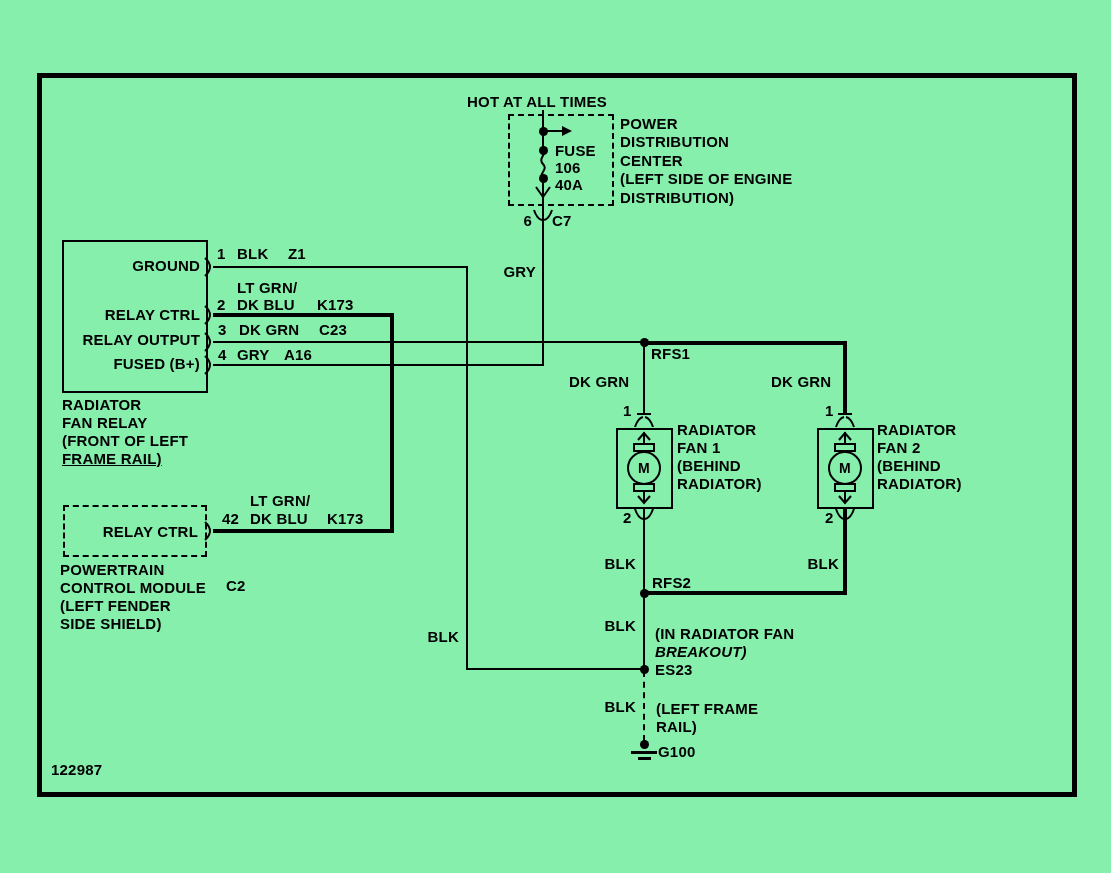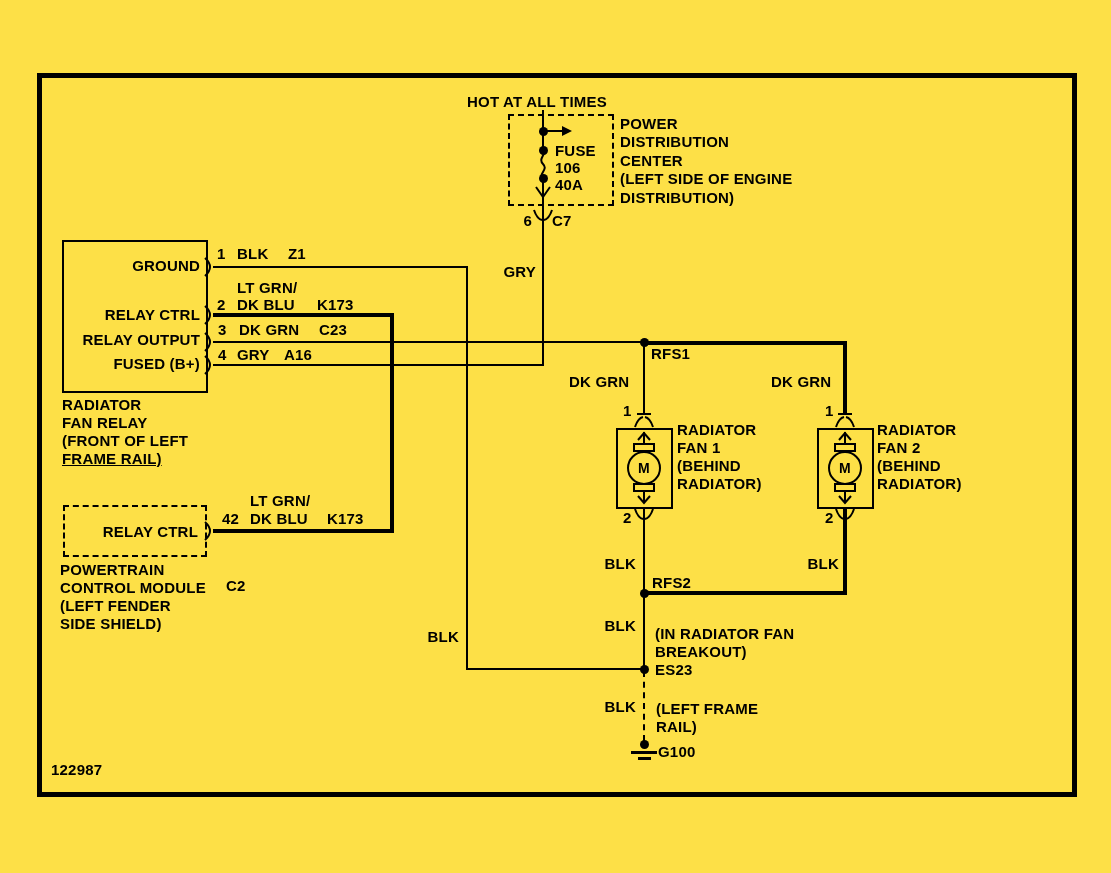--- a/index.html
+++ b/index.html
@@ -1,16 +1,16 @@
 <!DOCTYPE html>
 <html><head>
 <meta charset="utf-8">
 <style>
   html,body{margin:0;padding:0;background:#ffffff;}
-  .canvas{position:relative;width:1111px;height:873px;background:#fde047;overflow:hidden;
+  .canvas{position:relative;width:1111px;height:873px;background:#86efac;overflow:hidden;
           font-family:"Liberation Sans",sans-serif;font-weight:bold;font-size:15px;
           letter-spacing:0.2px;color:#000;}
   .frame{position:absolute;left:37px;top:73px;width:1040px;height:724px;
          border:5px solid #000;box-sizing:border-box;}
   .lbl{position:absolute;white-space:nowrap;line-height:16px;}
   .wire{position:absolute;background:#000;}
   .dashv{position:absolute;width:0;border-left:2px dashed #000;}
   .box{position:absolute;border:2px solid #000;box-sizing:border-box;background:transparent;}
   .dbox{position:absolute;border:2px dashed #000;box-sizing:border-box;}
   .dot{position:absolute;width:9px;height:9px;border-radius:50%;background:#000;}
@@ -142,21 +142,21 @@
   <div class="lbl" style="right:652px;top:629px;">BLK</div>
 
   <div class="dot" style="left:640px;top:338px;"></div>
   <div class="lbl" style="left:651px;top:346px;">RFS1</div>
   <div class="dot" style="left:640px;top:589px;"></div>
   <div class="lbl" style="left:652px;top:575px;">RFS2</div>
   <div class="dot" style="left:640px;top:665px;"></div>
   <div class="lbl" style="left:655px;top:662px;">ES23</div>
   <div class="lbl" style="right:475px;top:618px;">BLK</div>
   <div class="lbl" style="left:655px;top:626px;">(IN RADIATOR FAN</div>
-  <div class="lbl" style="left:655px;top:644px;">BREAKOUT)</div>
+  <div class="lbl" style="left:655px;top:644px;font-style:italic;">BREAKOUT)</div>
 
   <div class="lbl" style="left:569px;top:374px;">DK GRN</div>
   <div class="lbl" style="left:623px;top:403px;">1</div>
   <svg class="sym" style="left:632px;top:412px;" width="24" height="17" viewBox="0 0 24 17">
       <path d="M5,2 L19,2"></path>
       <path d="M3,15 Q6,6 11,5"></path>
       <path d="M21,15 Q18,6 13,5"></path>
     </svg>
   <div class="box" style="left:616px;top:428px;width:57px;height:81px;"></div>
   <svg class="sym" style="left:636px;top:430px;" width="16" height="12" viewBox="0 0 16 12">

